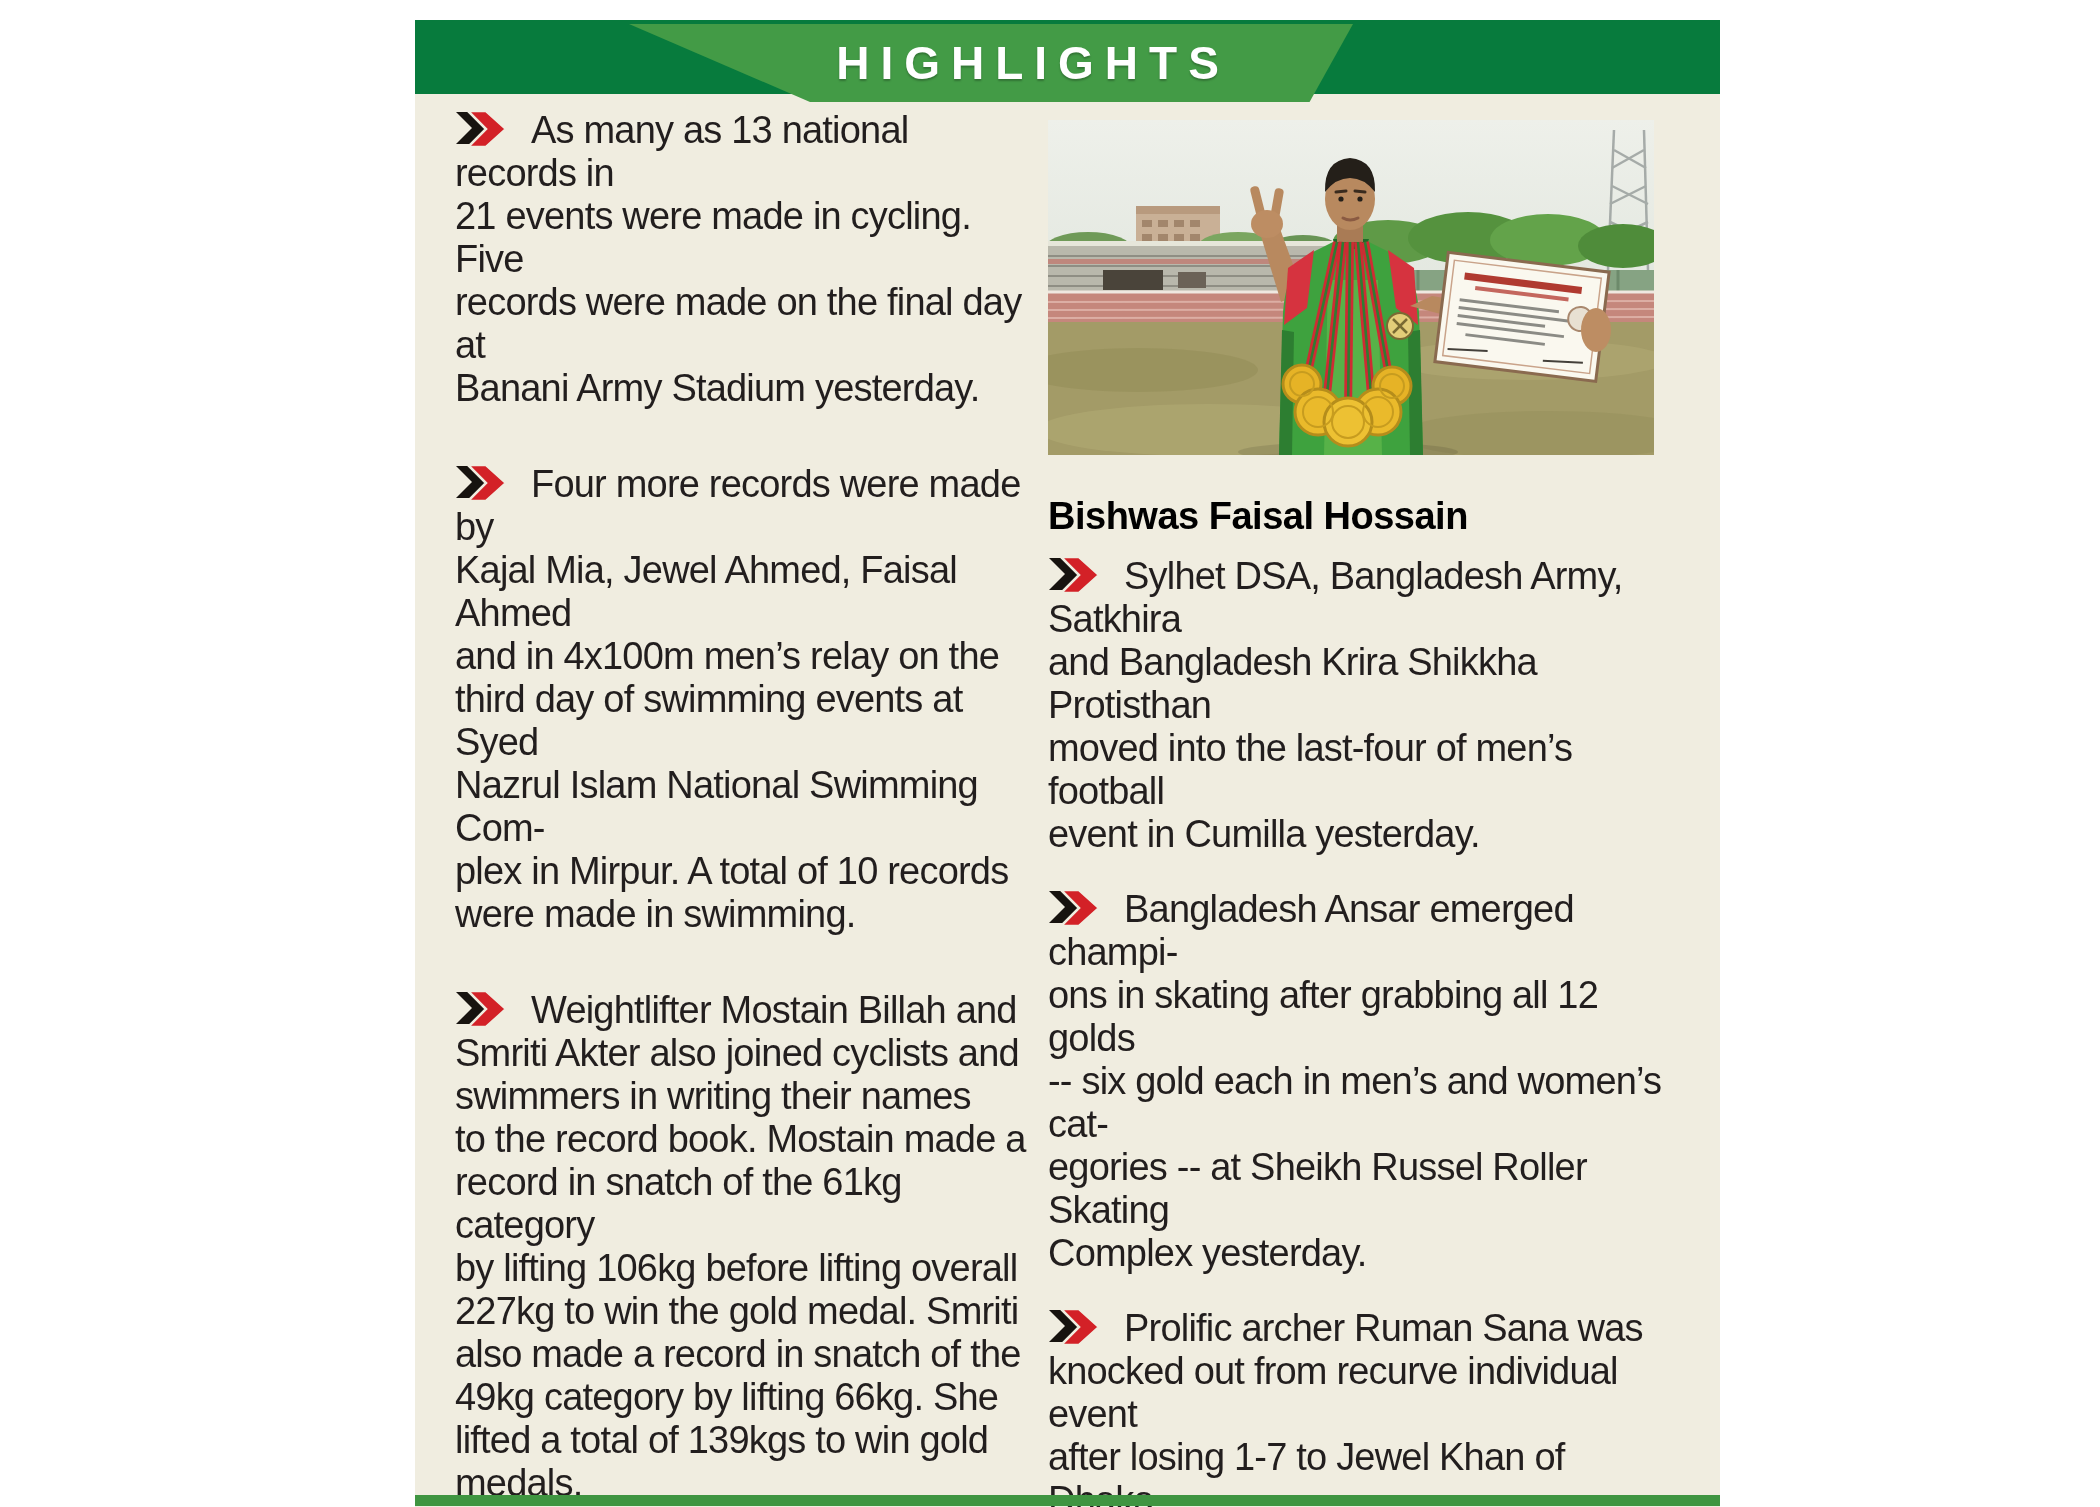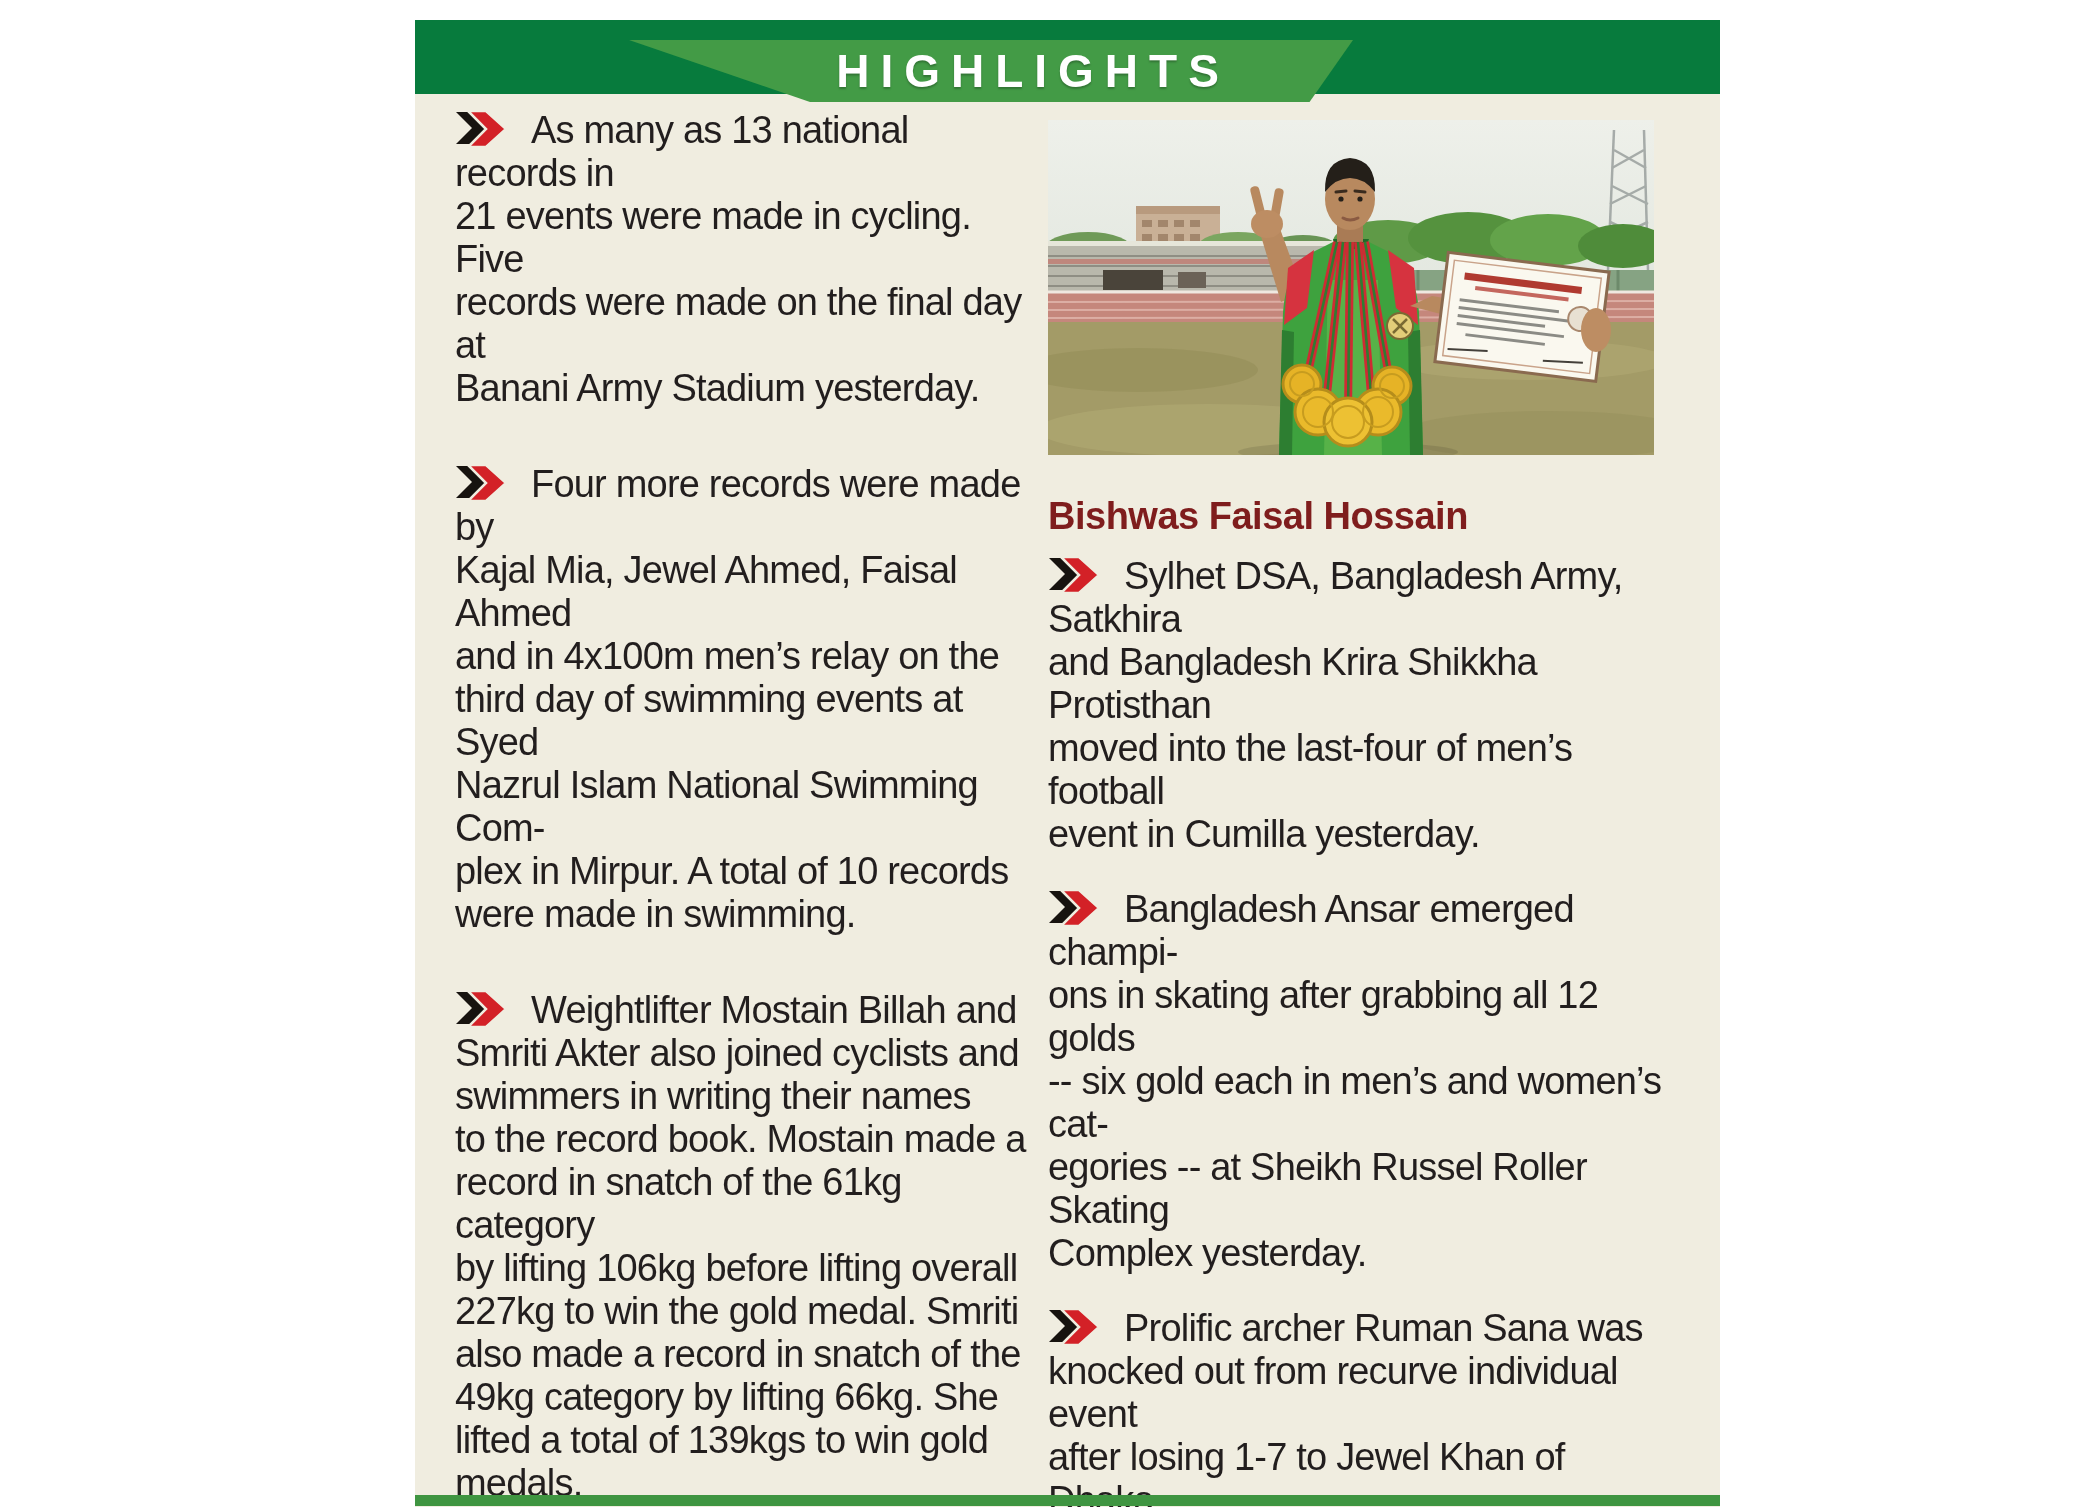--- a/index.html
+++ b/index.html
@@ -1,37 +1,37 @@
 <!DOCTYPE html>
 <html><head>
 <meta charset="utf-8">
 <style>
   html,body{margin:0;padding:0;background:#ffffff;}
   .page{position:relative;width:2100px;height:1507px;background:#ffffff;overflow:hidden;
         font-family:"Liberation Sans",sans-serif;}
   .panel{position:absolute;left:415px;top:0;width:1305px;height:1507px;}
   .panel-bg{position:absolute;left:0;top:94px;width:1305px;height:1413px;background:#f0ede0;}
   .header-bar{position:absolute;left:0;top:20px;width:1305px;height:74px;background:#077b3d;}
-  .banner{position:absolute;left:214px;top:20px;width:724px;height:62px;background:#439b46;
+  .banner{position:absolute;left:214px;top:4px;width:724px;height:78px;background:#439b46;
           clip-path:polygon(0 0,100% 0,94% 100%,25% 100%);
           display:flex;align-items:center;justify-content:center;}
   .banner-text{color:#ffffff;font-weight:bold;font-size:46px;letter-spacing:11px;
                padding-left:84px;white-space:nowrap;text-shadow:0 2px 2px rgba(0,0,0,.25);}
   .footer-bar{position:absolute;left:0;top:1495px;width:1305px;height:11px;background:#3f9541;}
   .col{position:absolute;color:#221e1e;}
   .col-left{left:40px;top:108px;width:578px;}
   .col-right{left:633px;top:120px;width:632px;}
   .item{margin:0 0 52px 0;font-size:38px;line-height:43px;letter-spacing:-0.8px;}
   .col-right .item{margin:0 12px 31px 0;}
   .item-text{white-space:pre-line;}
   .chev{display:inline-block;width:54px;height:38px;vertical-align:-5px;margin-right:22px;}
   .photo{position:relative;width:606px;height:335px;margin:0 0 38px 0;}
   .photo svg{display:block;}
   .caption{font-weight:bold;font-size:38px;line-height:47px;letter-spacing:-0.5px;
-           color:#7f1d1d;margin:0 0 14px 0;}
+           color:#000000;margin:0 0 14px 0;}
 </style>
 </head>
 <body>
 
 <div class="page">
   <div class="panel">
     <div class="panel-bg"></div>
 
     <div class="header-bar">
       <div class="banner">

